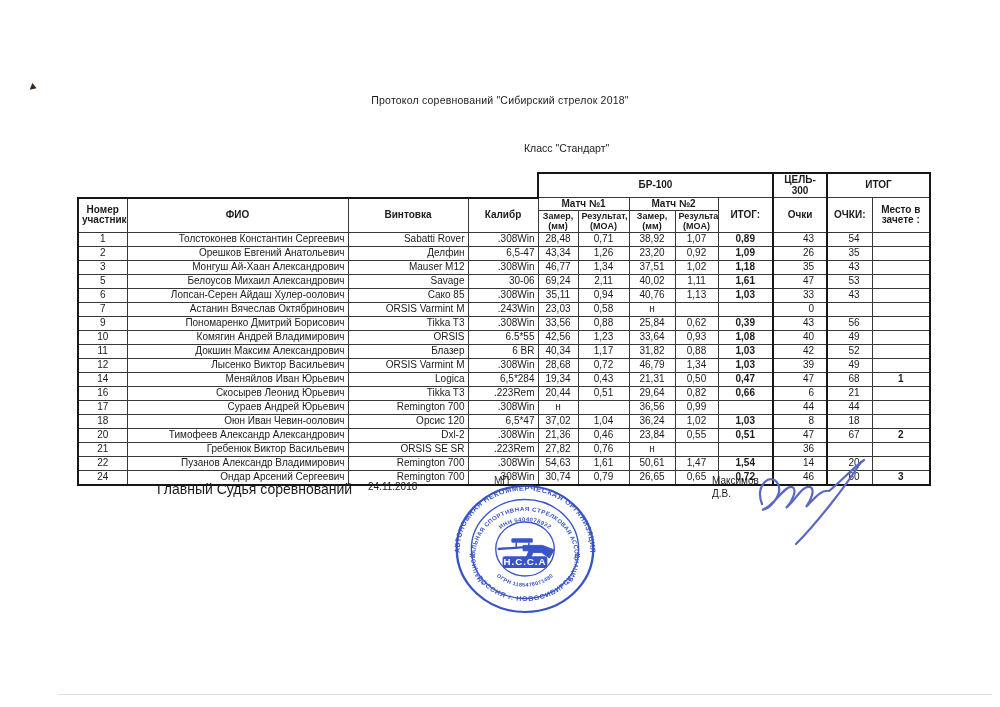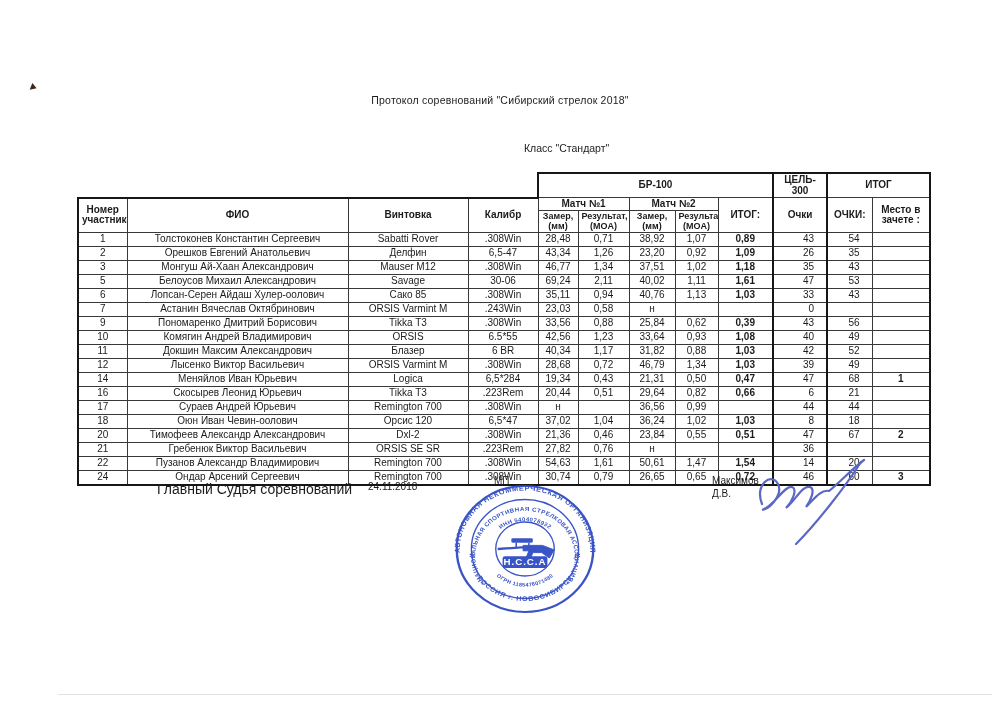--- a/index.html
+++ b/index.html
@@ -26,21 +26,21 @@
   tr.hr3 > * { height:21px; font-size:9px; font-weight:normal; }
   th.norm { font-weight:normal; }
   th.h-num { font-size:10px; }
   .bt2 { border-top:2px solid #161616 !important; }
   .bl2 { border-left:2px solid #161616 !important; }
   .br2 { border-right:2px solid #161616 !important; }
   tr.data td { height:13px; }
   tr.data td:first-child { border-left:2px solid #161616; text-align:center; }
   tr.data td:last-child  { border-right:2px solid #161616; }
   tr.last td { border-bottom:2px solid #161616;margin-top:19px; }
-  td.l { text-align:center; }
+  td.l { text-align:right; }
   td.c { text-align:center; }
   td.r { text-align:right; padding-right:12px; }
   .b   { font-weight:bold; }
 
   .judge-label { position:absolute; left:157px; top:481px; font-size:14px; }
   .date-label  { position:absolute; left:368px; top:481px; font-size:10px; }
   .mp-label    { position:absolute; left:494px; top:475px; font-size:10px; color:#333; z-index:1; }
   .signer      { position:absolute; left:712px; top:474px; width:56px; 
                  font-size:10px; font-weight:normal; line-height:13px; z-index:1; }
   .stamp       { position:absolute; left:447px; top:477px; z-index:2; opacity:.92; }

